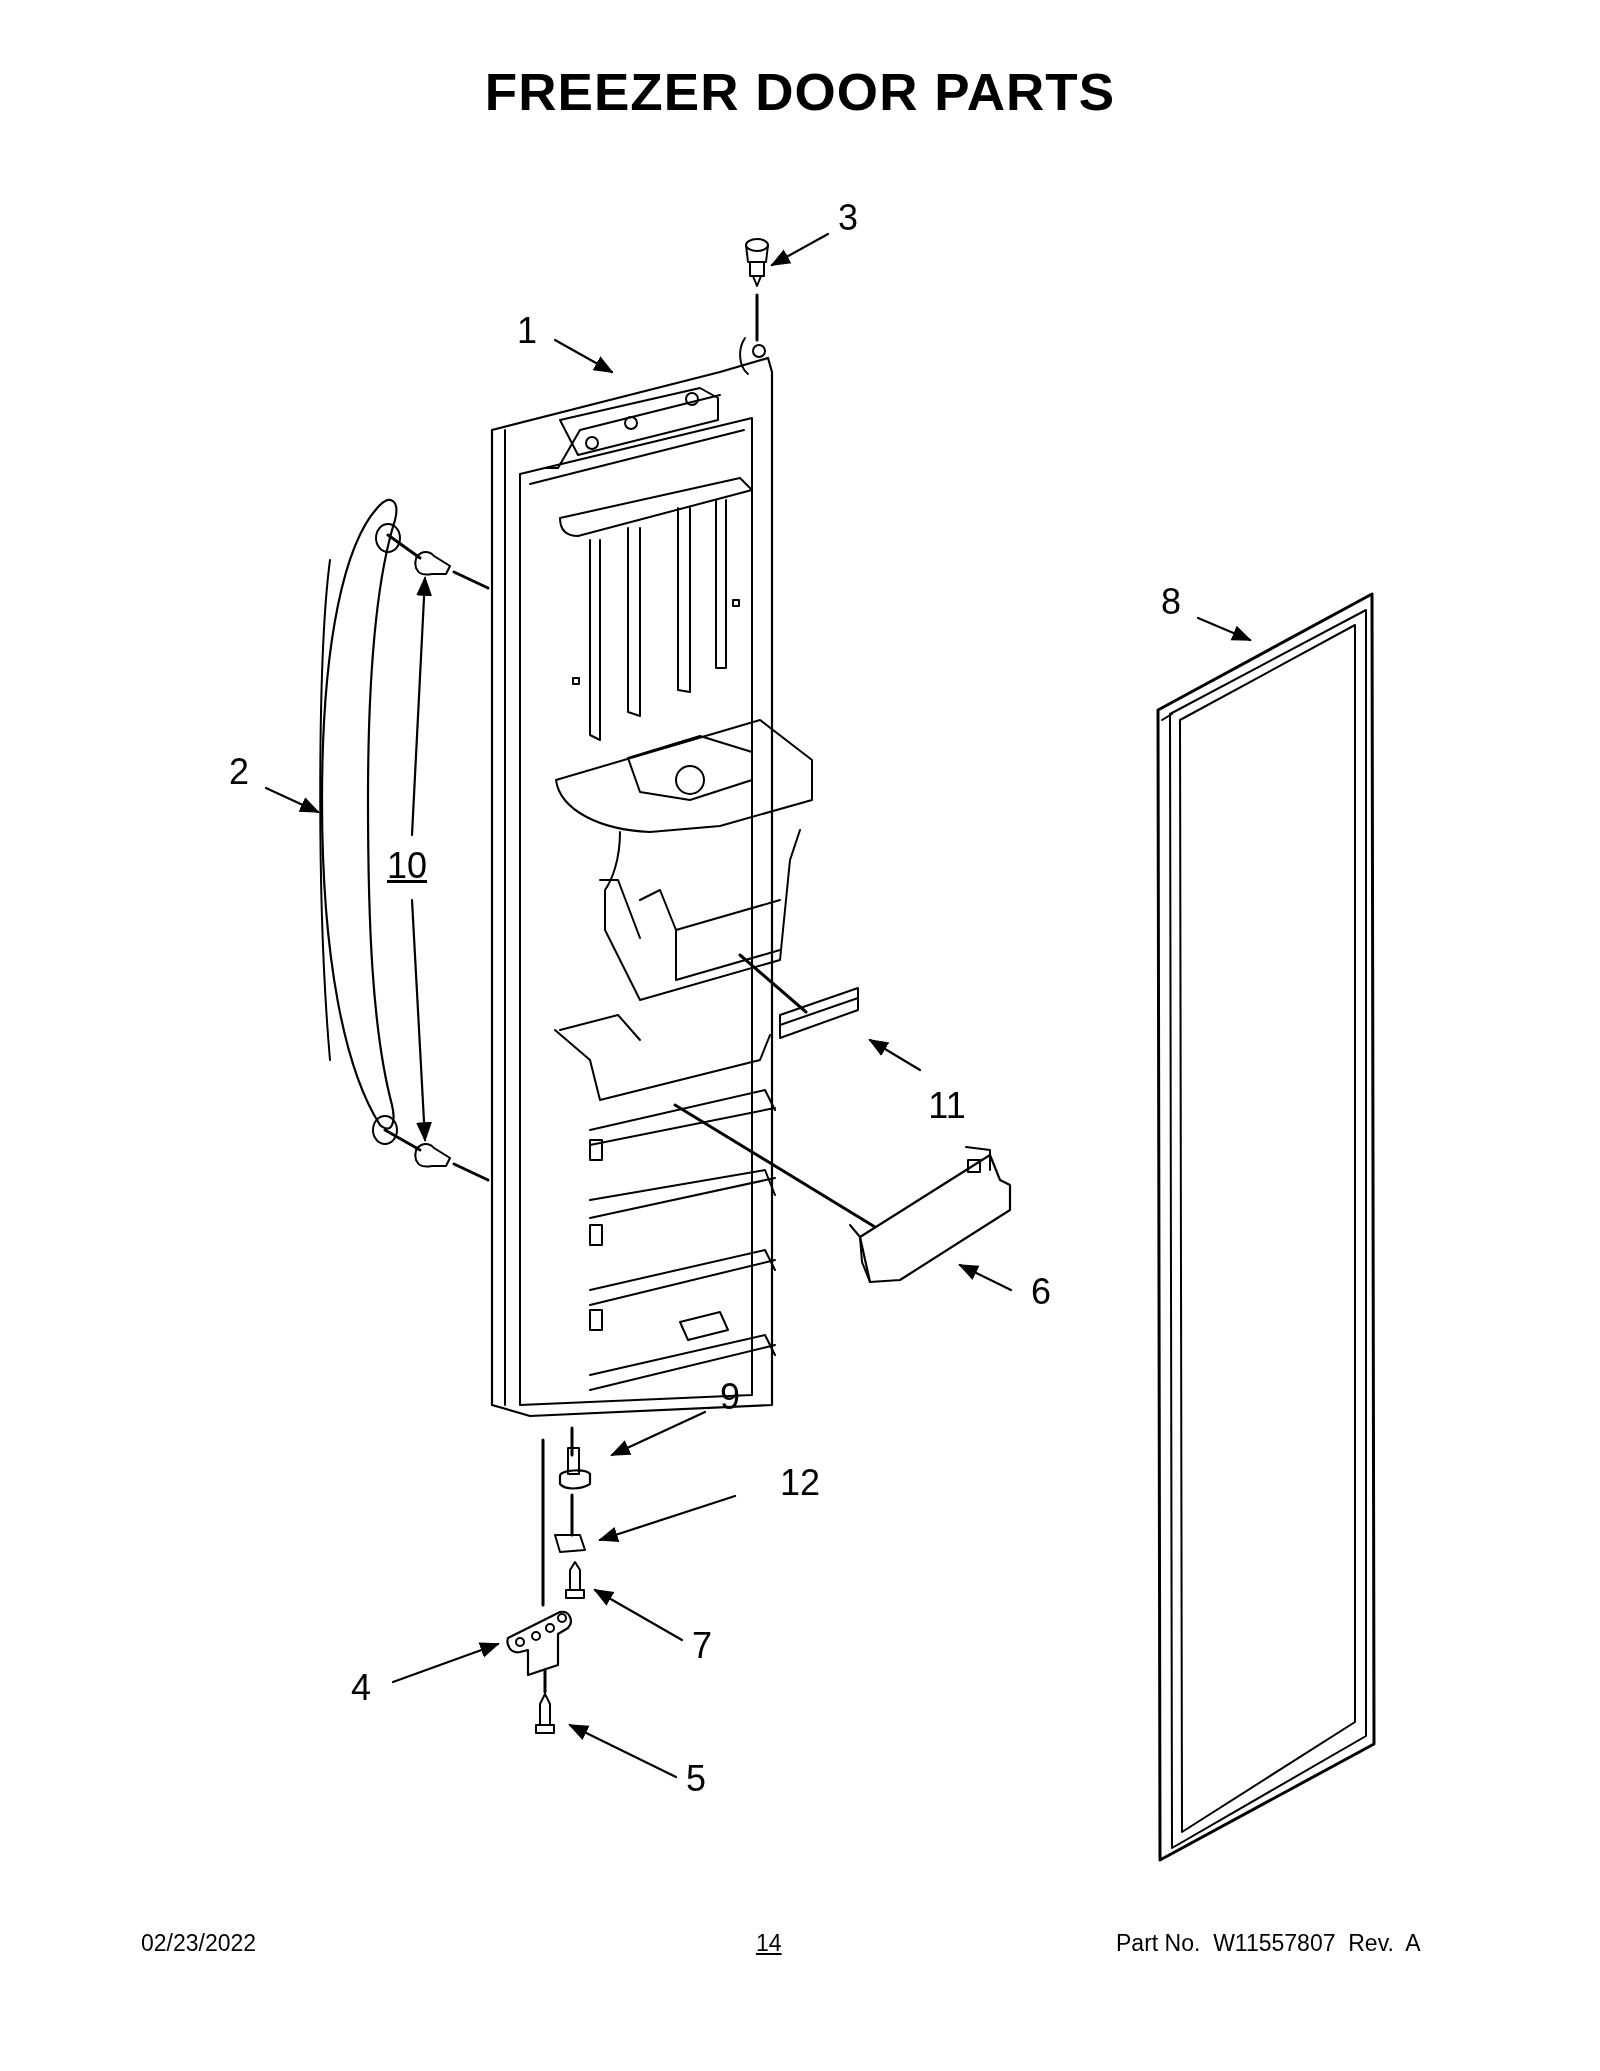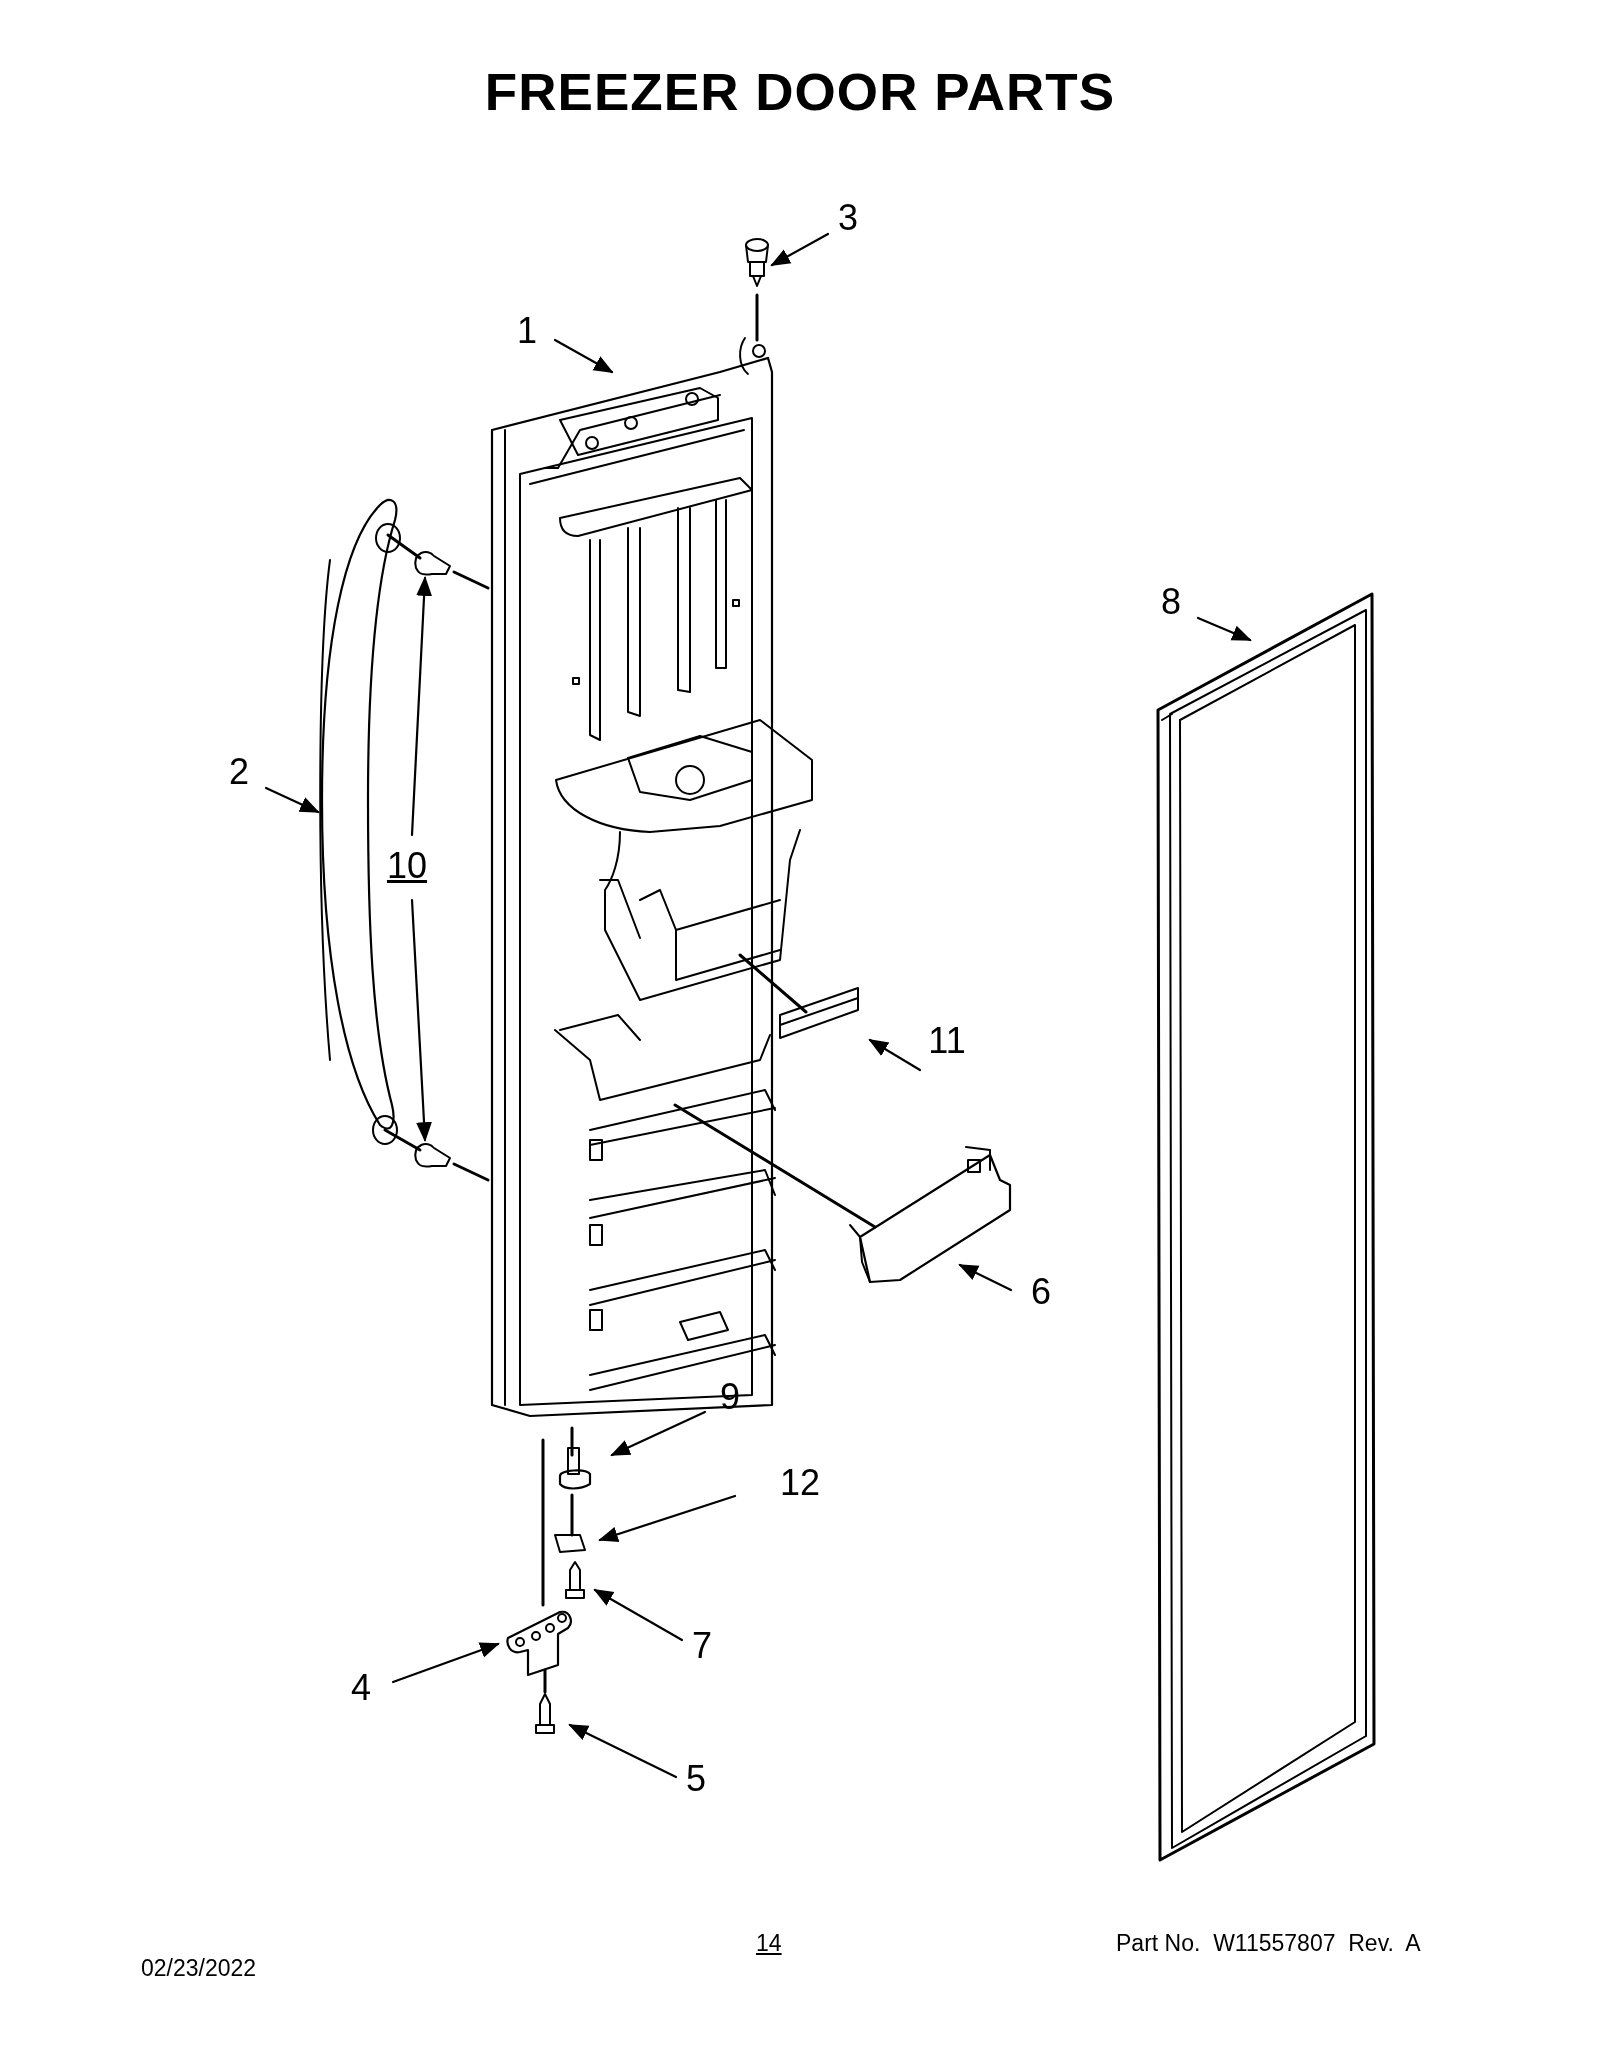--- a/index.html
+++ b/index.html
@@ -163,18 +163,18 @@
 <div class="callout" style="left:527px;top:331px;">1</div>
 <div class="callout" style="left:239px;top:772px;">2</div>
 <div class="callout" style="left:848px;top:218px;">3</div>
 <div class="callout" style="left:361px;top:1688px;">4</div>
 <div class="callout" style="left:696px;top:1779px;">5</div>
 <div class="callout" style="left:1041px;top:1292px;">6</div>
 <div class="callout" style="left:702px;top:1646px;">7</div>
 <div class="callout" style="left:1171px;top:602px;">8</div>
 <div class="callout" style="left:730px;top:1397px;">9</div>
 <div class="callout" style="left:407px;top:866px;text-decoration:underline;">10</div>
-<div class="callout" style="left:947px;top:1041px;">11</div>
+<div class="callout" style="left:947px;top:1106px;">11</div>
 <div class="callout" style="left:800px;top:1483px;">12</div>
 
-<div class="footer-item" style="left:141px;margin-top:25px;">02/23/2022</div>
+<div class="footer-item" style="left:141px;">02/23/2022</div>
 <div class="footer-item" style="left:756px;text-decoration:underline;">14</div>
 <div class="footer-item" style="left:1108px; white-space:pre;margin-left:8px;">Part No.  W11557807  Rev.  A</div>
 
 </body></html>

